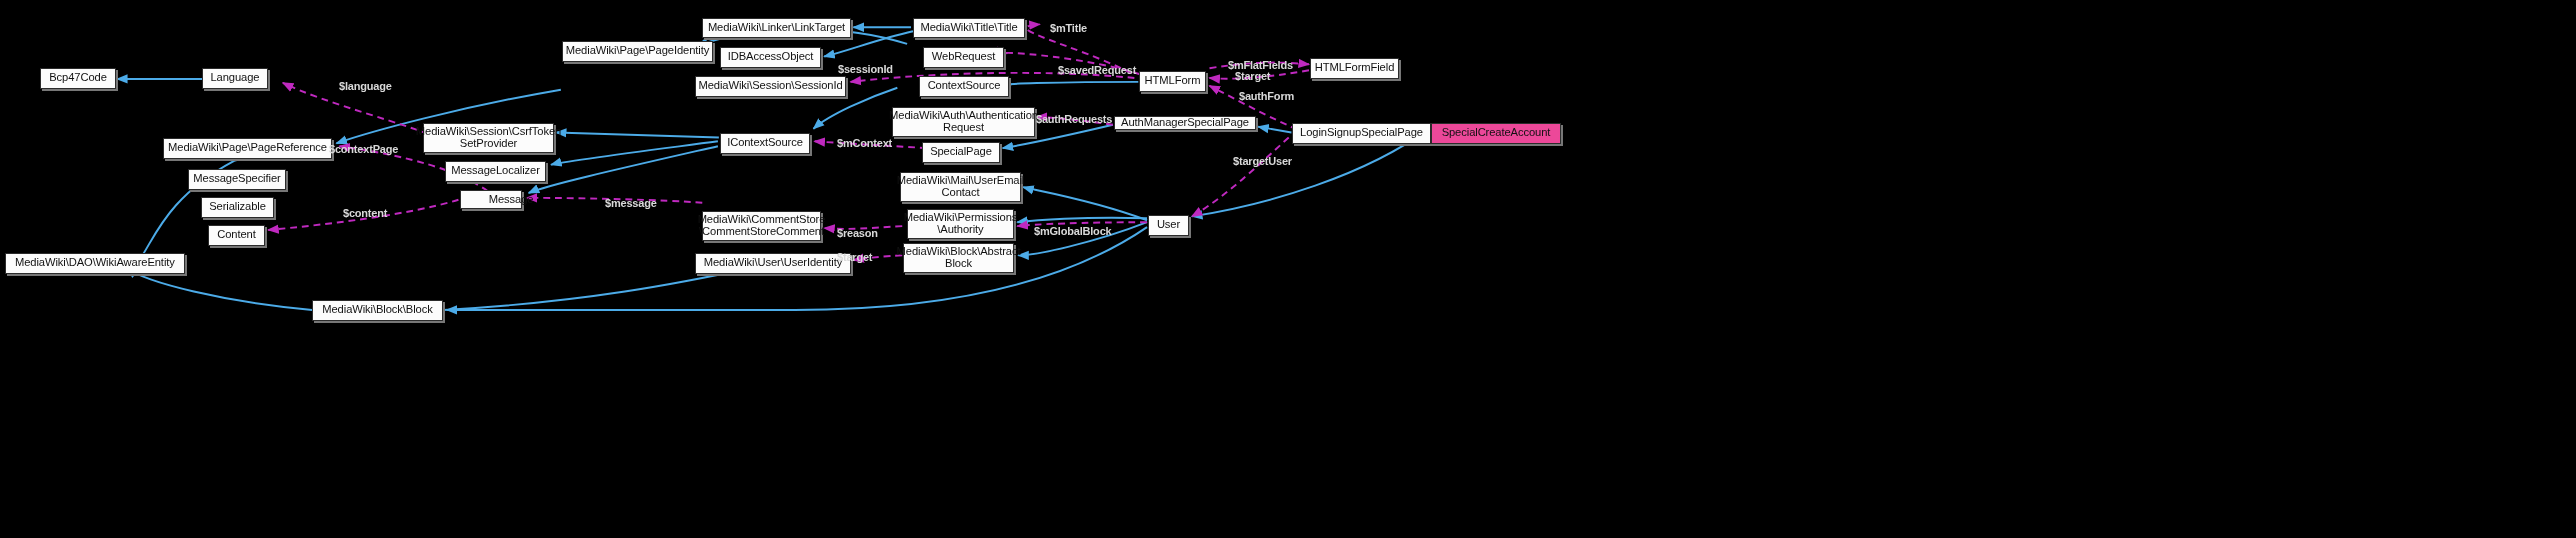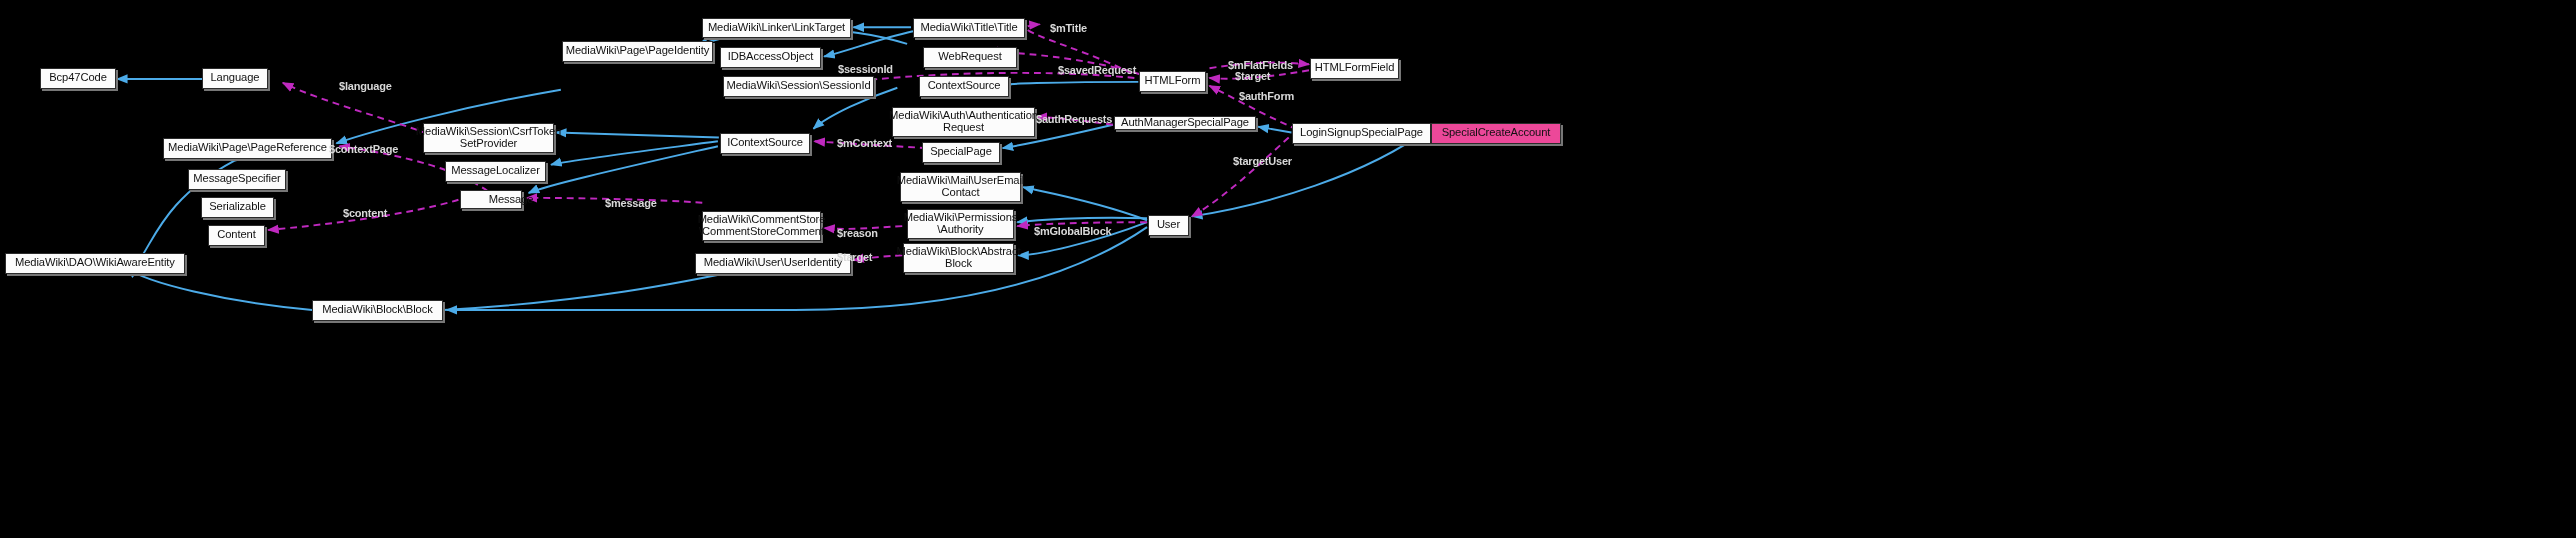--- a/index.html
+++ b/index.html
@@ -85,27 +85,27 @@
       <div class="node" style="left: 208px; top: 225px; width: 57px; height: 20.5px;">Content</div>
       <div class="node" style="left: 4.9px; top: 253px; width: 180px; height: 20.5px; text-align: center;">MediaWiki\DAO\WikiAwareEntity</div>
       <div class="node" style="left: 312px; top: 300px; width: 131px; height: 20.5px;">MediaWiki\Block\Block</div>
       <div class="node" style="left: 423px; top: 123px; width: 131px; height: 30px;">MediaWiki\Session\CsrfToken
 SetProvider</div>
       <div class="node" style="left: 445px; top: 161px; width: 101px; height: 20.5px;">MessageLocalizer</div>
       <div class="node" style="left: 460px; top: 190px; width: 62px; height: 19px; padding-left: 44px;">Message</div>
       <div class="node" style="left: 562px; top: 41px; width: 151px; height: 20.5px;">MediaWiki\Page\PageIdentity</div>
       <div class="node" style="left: 702px; top: 17.6px; width: 149px; height: 20.5px;">MediaWiki\Linker\LinkTarget</div>
       <div class="node" style="left: 720px; top: 47px; width: 101px; height: 20.5px;">IDBAccessObject</div>
-      <div class="node" style="left: 695px; top: 76px; width: 151px; height: 20.5px; margin-left: 28px;">MediaWiki\Session\SessionId</div>
+      <div class="node" style="left: 695px; top: 76px; width: 151px; height: 20.5px;">MediaWiki\Session\SessionId</div>
       <div class="node" style="left: 720px; top: 133px; width: 90px; height: 20.5px;">IContextSource</div>
       <div class="node" style="left: 702px; top: 211px; width: 119px; height: 30px;">MediaWiki\CommentStore
 \CommentStoreComment</div>
       <div class="node" style="left: 695px; top: 253px; width: 156px; height: 20.5px;">MediaWiki\User\UserIdentity</div>
       <div class="node" style="left: 913px; top: 17.6px; width: 112px; height: 20.5px;">MediaWiki\Title\Title</div>
-      <div class="node" style="left: 923px; top: 47px; width: 94px; height: 20.5px;">WebRequest</div>
+      <div class="node" style="left: 923px; top: 47px; width: 81px; height: 20.5px;">WebRequest</div>
       <div class="node" style="left: 919px; top: 76px; width: 90px; height: 20.5px;">ContextSource</div>
       <div class="node" style="left: 892px; top: 107px; width: 143px; height: 30px;">MediaWiki\Auth\Authentication
 Request</div>
       <div class="node" style="left: 922px; top: 142px; width: 78px; height: 20.5px;">SpecialPage</div>
       <div class="node" style="left: 900px; top: 172px; width: 121px; height: 30px;">MediaWiki\Mail\UserEmail
 Contact</div>
       <div class="node" style="left: 907px; top: 209px; width: 107px; height: 30px;">MediaWiki\Permissions
 \Authority</div>
       <div class="node" style="left: 903px; top: 243px; width: 111px; height: 30px;">MediaWiki\Block\Abstract
 Block</div>

